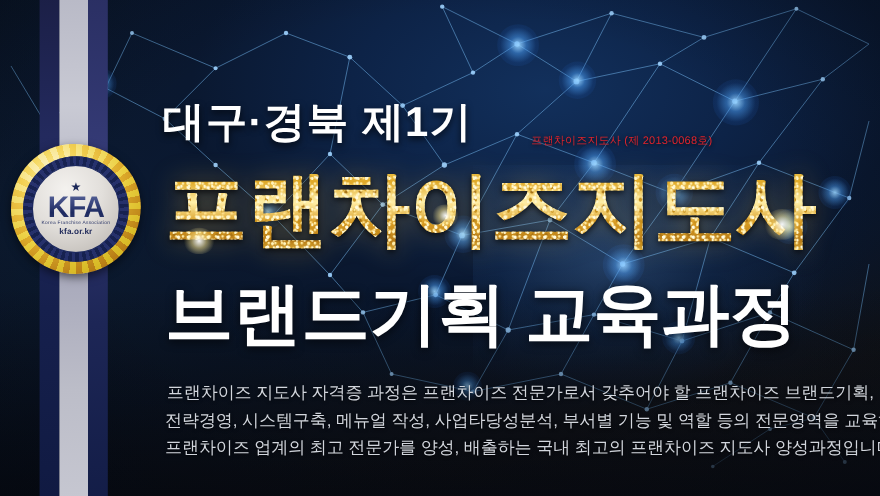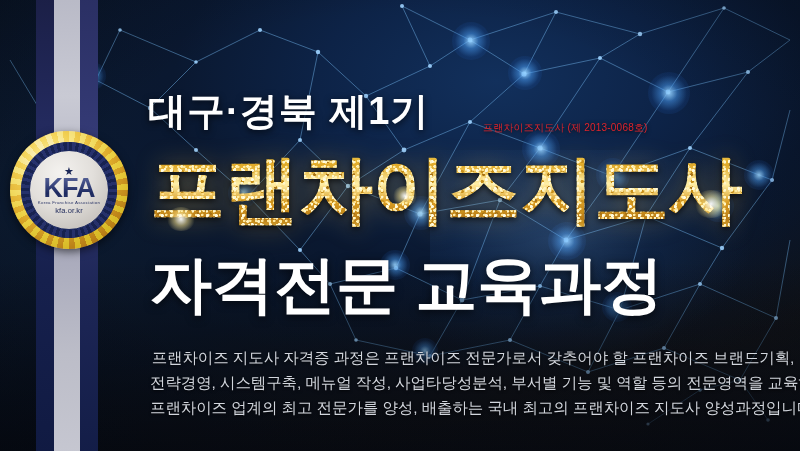--- a/index.html
+++ b/index.html
@@ -106,21 +106,21 @@
     overflow: hidden;
   }
   .medal-star { font-size: 11px; color: #1b2757; line-height: 1; margin-bottom: -1px; }
   .medal-kfa {
     font-size: 27px; font-weight: bold; letter-spacing: -1px; line-height: .92;
     background: linear-gradient(to bottom, #5a6699 0%, #39457e 38%, #1d2a60 72%, #2b3669 100%);
     -webkit-background-clip: text; background-clip: text;
     -webkit-text-fill-color: transparent; color: #27326d;
   }
   .medal-assoc { font-size: 4.4px; color: #2b3668; letter-spacing: .25px; line-height: 1; margin-top: 1px; white-space: nowrap; }
-  .medal-url  { font-size: 7.5px; font-weight: normal; color: #222c5c; letter-spacing: .1px; line-height: 1; margin-top: 1px; }
+  .medal-url  { font-size: 7.5px; font-weight: bold; color: #222c5c; letter-spacing: .1px; line-height: 1; margin-top: 1px; }
 
   
   .content { position: absolute; left: 0; top: 0; width: 800px; height: 328px; }
 
   .kicker {
     position: absolute;
     left: 148px; top: 86px;
     font-size: 38px;
     font-weight: bold;
     color: #ffffff;
@@ -331,21 +331,21 @@
 
     <div class="kicker">대구·경북 제1기</div>
 
     <div class="cert">프랜차이즈지도사 (제 2013-0068호)</div>
 
     <div class="gold-title">프랜차이즈지도사</div>
     <div class="gold-sparkle" style="left:166px; top:207px; width:30px; height:24px;"></div>
     <div class="gold-sparkle" style="left:392px; top:186px; width:26px; height:20px;"></div>
     <div class="gold-sparkle" style="left:694px; top:190px; width:34px; height:28px;"></div>
 
-    <div class="subtitle">자격전문 교육과정</div>
+    <div class="subtitle">브랜드기획 교육과정</div>
 
     <div class="body-copy">
       <div class="line">프랜차이즈 지도사 자격증 과정은 프랜차이즈 전문가로서 갖추어야 할 프랜차이즈 브랜드기획,</div>
       <div class="line">전략경영, 시스템구축, 메뉴얼 작성, 사업타당성분석, 부서별 기능 및 역할 등의 전문영역을 교육하여</div>
       <div class="line">프랜차이즈 업계의 최고 전문가를 양성, 배출하는 국내 최고의 프랜차이즈 지도사 양성과정입니다.</div>
     </div>
 
   </div>
 </div>
 

